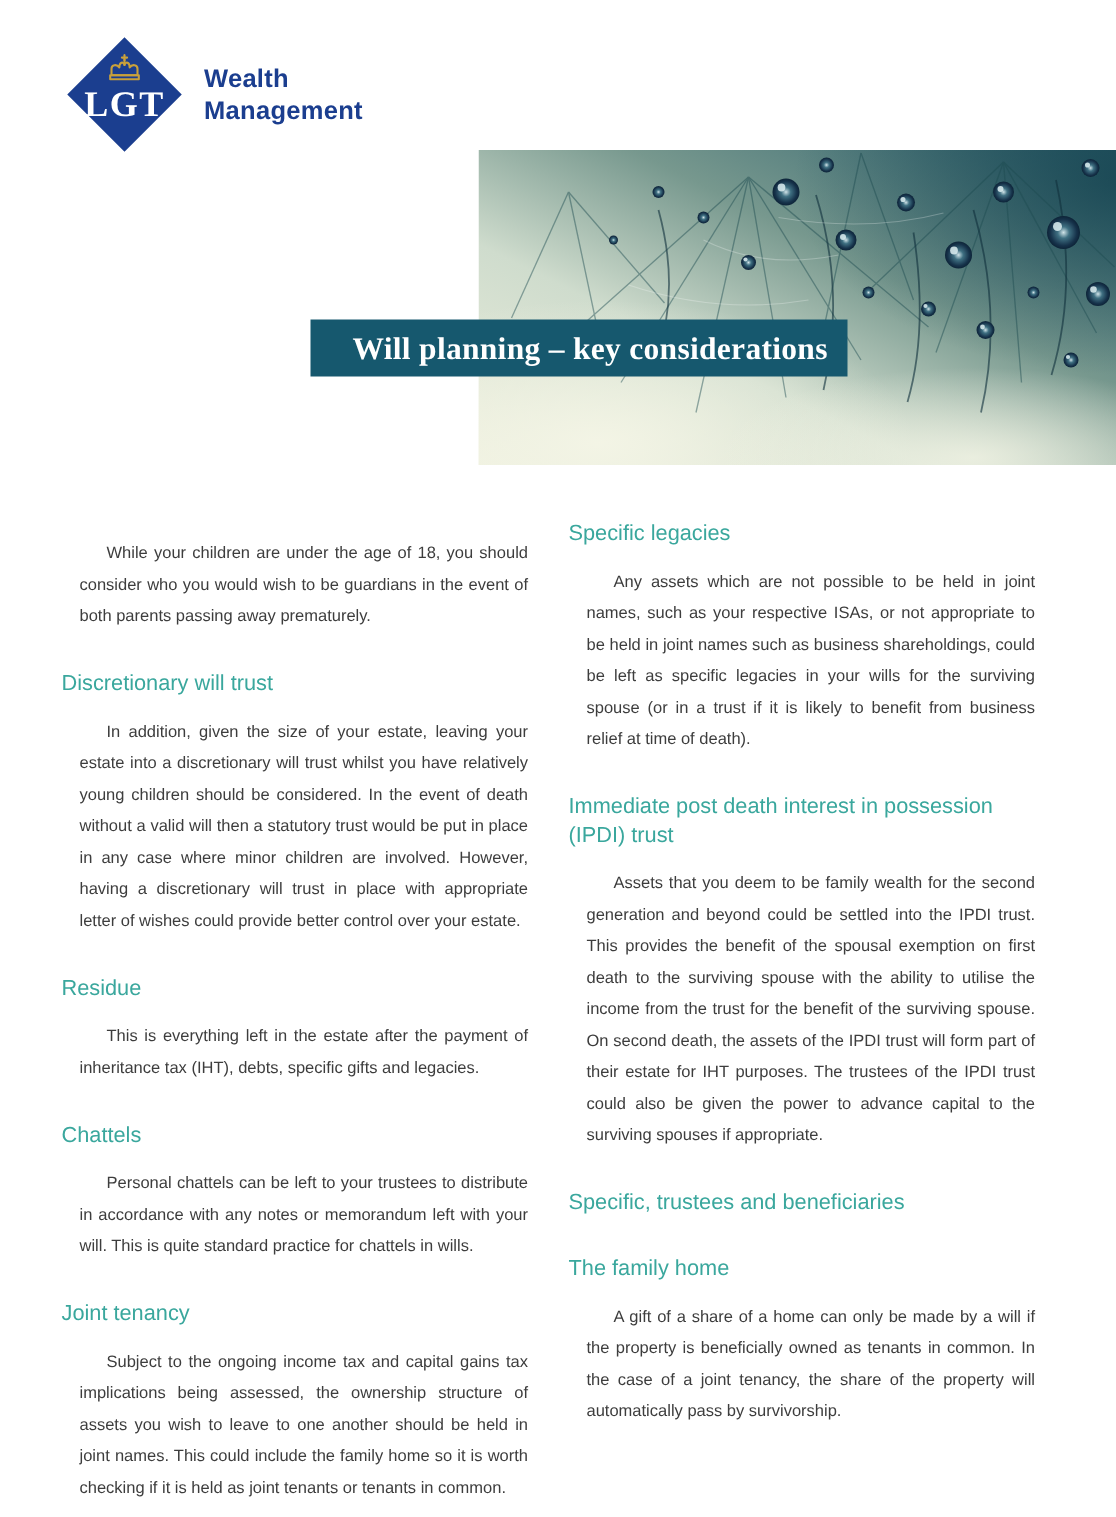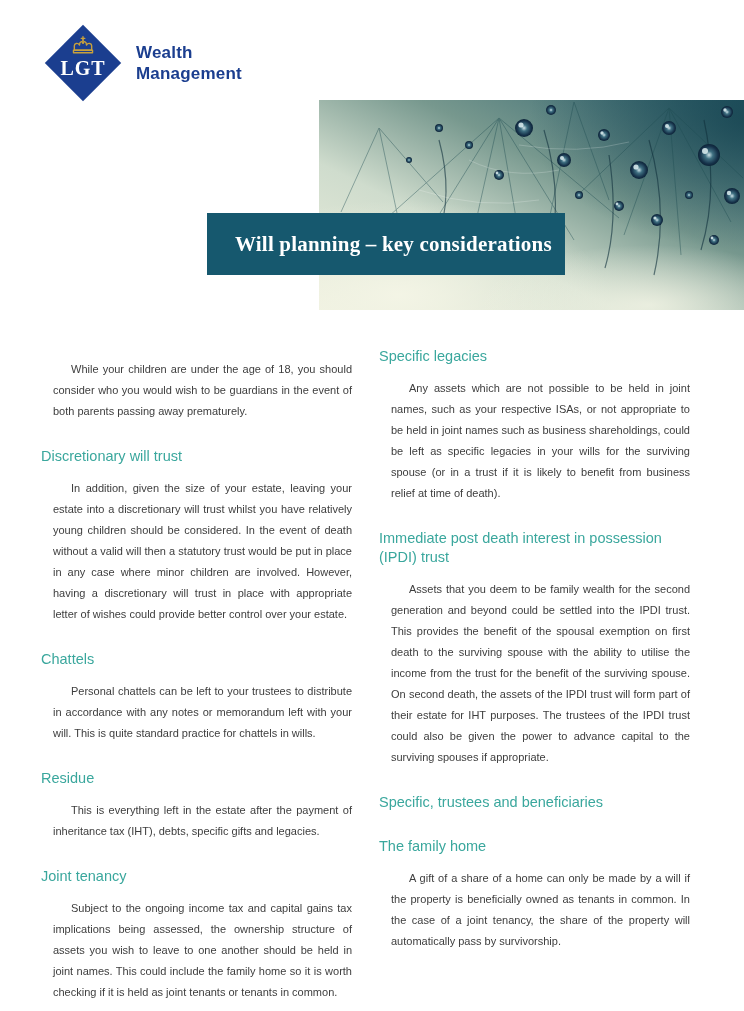--- a/index.html
+++ b/index.html
@@ -10,30 +10,30 @@
   
   .header{position:absolute;top:24px;left:44px;display:flex;align-items:center;}
   .logo-wrap{position:relative;width:78px;height:78px;flex:0 0 78px;}
   .diamond{
     position:absolute;left:12px;top:12px;width:54px;height:54px;
     background:var(--logo_blue,#1b3e8f);transform:rotate(45deg);
   }
   .crown{position:absolute;left:26px;top:11px;width:26px;height:20px;}
   .logo-text{
     position:absolute;left:0;top:33px;width:78px;text-align:center;color:#ffffff;
-    font-family:"Liberation Serif",serif;font-weight:bold;font-size:20px;letter-spacing:1px;
+    font-family:"Liberation Serif",serif;font-weight:bold;font-size:24px;letter-spacing:1px;
   }
   .brand{
     margin-left:14px;color:var(--logo_blue,#1b3e8f);font-weight:bold;
     font-size:17px;line-height:21px;letter-spacing:.2px;
   }
   
   .photo{position:absolute;left:319px;top:100px;width:425px;height:210px;}
   .banner{
-    position:absolute;left:207px;top:213px;width:358px;height:62px;
+    position:absolute;left:207px;top:213px;width:358px;height:38px;
     background:var(--banner_teal,#16586e);color:#ffffff;
     display:flex;align-items:center;box-sizing:border-box;padding-left:28px;
     font-family:"Liberation Serif",serif;font-weight:bold;font-size:21px;letter-spacing:.2px;
   }
   
   .columns{position:absolute;top:347px;left:41px;width:661px;display:flex;gap:15px;}
   .col{width:323px;}
   .col section{margin:0 0 25px 0;}
   .col h2{
     font-size:14.5px;font-weight:normal;color:var(--heading_teal,#3aa79d);
@@ -170,28 +170,28 @@
   <div class="columns">
     <div class="col" id="col-left">
         <section>
           <p class="indent">While your children are under the age of 18, you should consider who you would wish to be guardians in the event of both parents passing away prematurely.</p>
         </section>
         <section>
           <h2>Discretionary will trust</h2>
           <p class="indent">In addition, given the size of your estate, leaving your estate into a discretionary will trust whilst you have relatively young children should be considered. In the event of death without a valid will then a statutory trust would be put in place in any case where minor children are involved. However, having a discretionary will trust in place with appropriate letter of wishes could provide better control over your estate.</p>
         </section>
         <section>
+          <h2>Residue</h2>
+          <p class="indent">This is everything left in the estate after the payment of inheritance tax (IHT), debts, specific gifts and legacies.</p>
+        </section>
+        <section>
           <h2>Chattels</h2>
           <p class="indent">Personal chattels can be left to your trustees to distribute in accordance with any notes or memorandum left with your will. This is quite standard practice for chattels in wills.</p>
         </section>
         <section>
-          <h2>Residue</h2>
-          <p class="indent">This is everything left in the estate after the payment of inheritance tax (IHT), debts, specific gifts and legacies.</p>
-        </section>
-        <section>
           <h2>Joint tenancy</h2>
           <p class="indent">Subject to the ongoing income tax and capital gains tax implications being assessed, the ownership structure of assets you wish to leave to one another should be held in joint names. This could include the family home so it is worth checking if it is held as joint tenants or tenants in common.</p>
         </section>
       </div>
     <div class="col" id="col-right">
         <section>
           <h2>Specific legacies</h2>
           <p class="indent">Any assets which are not possible to be held in joint names, such as your respective ISAs, or not appropriate to be held in joint names such as business shareholdings, could be left as specific legacies in your wills for the surviving spouse (or in a trust if it is likely to benefit from business relief at time of death).</p>
         </section>
         <section>

